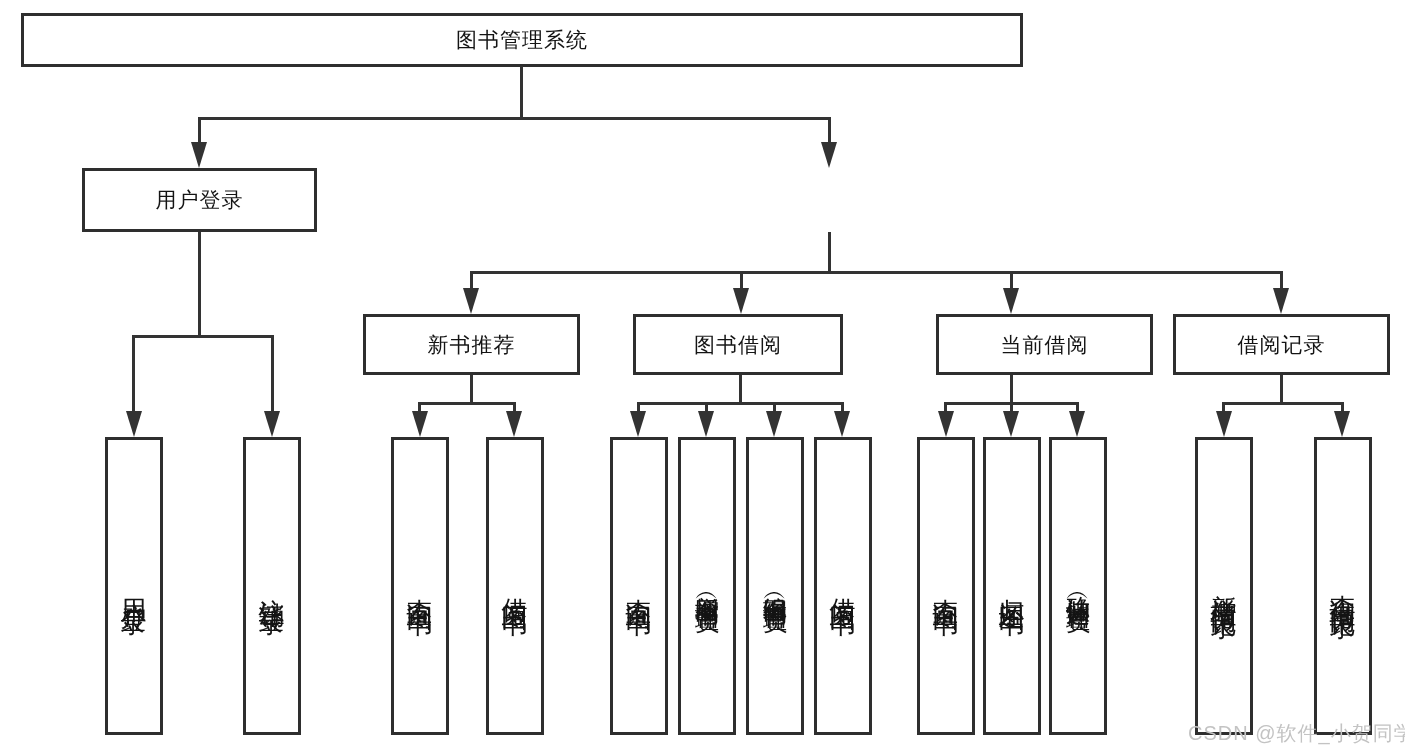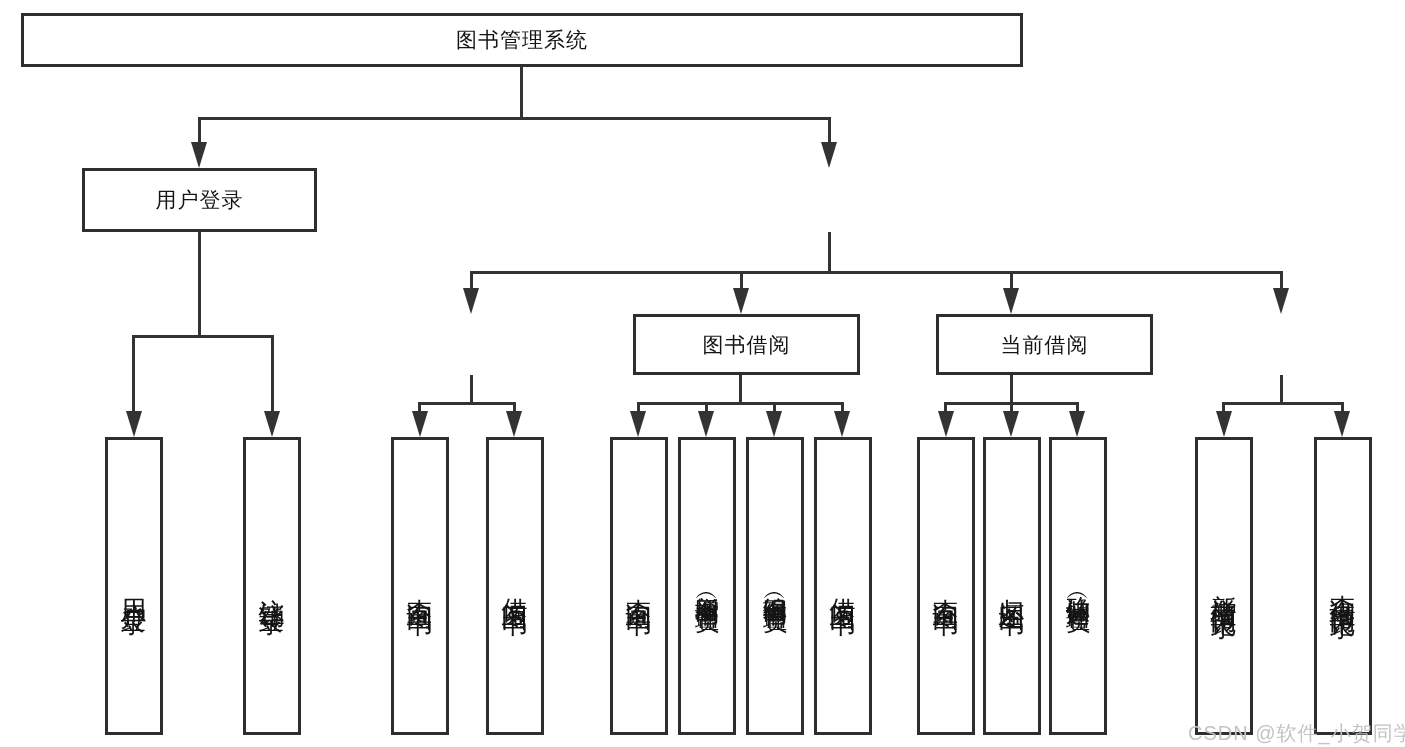--- a/index.html
+++ b/index.html
@@ -80,25 +80,31 @@
   <div class="hline" style="left:470px;top:271px;width:813px;"></div>
   <div class="vline" style="left:470px;top:271px;height:19px;"></div>
   <div class="ah" style="left:463px;top:288px;"></div>
   <div class="vline" style="left:740px;top:271px;height:19px;"></div>
   <div class="ah" style="left:733px;top:288px;"></div>
   <div class="vline" style="left:1010px;top:271px;height:19px;"></div>
   <div class="ah" style="left:1003px;top:288px;"></div>
   <div class="vline" style="left:1280px;top:271px;height:19px;"></div>
   <div class="ah" style="left:1273px;top:288px;"></div>
 
-  <div class="box" style="left:633px;top:314px;width:227px;height:61px;">
+  <div class="box" style="left:363px;top:314px;width:217px;height:61px;">
+    <span>新书推荐</span>
+  </div>
+  <div class="box" style="left:633px;top:314px;width:210px;height:61px;">
     <span>图书借阅</span>
   </div>
   <div class="box" style="left:903px;top:314px;width:217px;height:61px;margin-left:33px;">
     <span>当前借阅</span>
+  </div>
+  <div class="box" style="left:1173px;top:314px;width:217px;height:61px;">
+    <span>借阅记录</span>
   </div>
 
   <div class="vline" style="left:198px;top:232px;height:106px;"></div>
   <div class="hline" style="left:132px;top:335px;width:142px;"></div>
   <div class="vline" style="left:132px;top:335px;height:78px;"></div>
   <div class="ah" style="left:126px;top:411px;"></div>
   <div class="vline" style="left:271px;top:335px;height:78px;"></div>
   <div class="ah" style="left:264px;top:411px;"></div>
 
   <div class="vline" style="left:470px;top:375px;height:30px;"></div>

